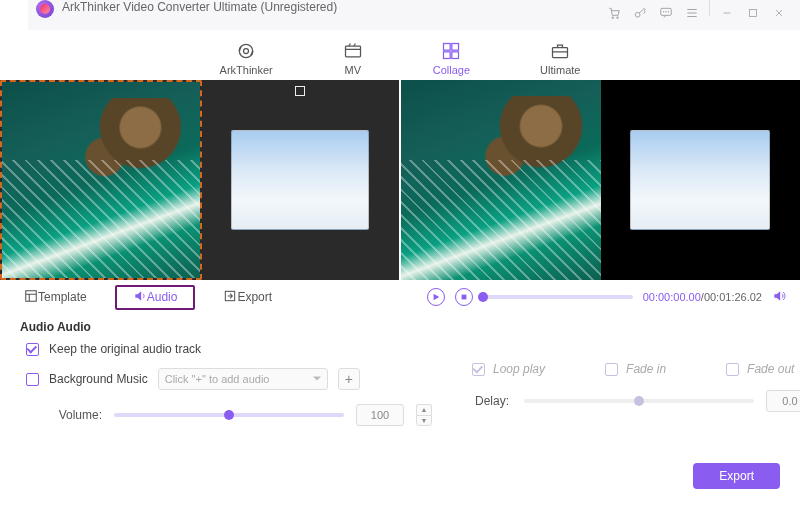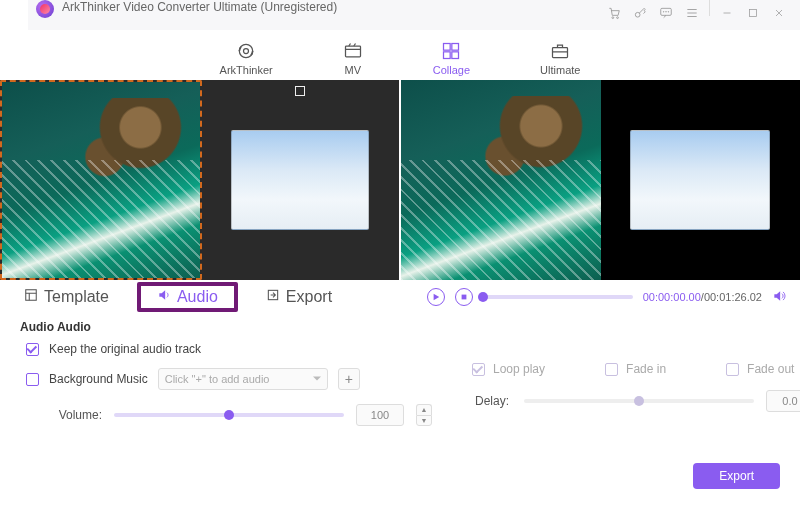--- a/index.html
+++ b/index.html
@@ -28,46 +28,46 @@
   .left .slot:first-child { border:2px dashed #d2691e; border-radius:2px; }
   .ocean { width:100%; height:100%; background:linear-gradient(160deg,#0d4f4a 0%,#155f58 30%,#0b6a5a 50%,#0aa082 65%,#e8f2ea 72%,#0a9072 80%,#0d5f50 100%); position:relative; overflow:hidden;}
   .ocean::before { content:""; position:absolute; top:8%; right:6%; width:60%; height:50%; background:radial-gradient(circle at 60% 30%, #8b6f4a 0 20%, #5c4a2f 22% 40%, transparent 42%), radial-gradient(circle at 30% 60%, #6b5436 0 18%, transparent 20%); filter:contrast(1.1);}
   .ocean::after { content:""; position:absolute; bottom:0; left:0; right:0; height:60%; background:repeating-linear-gradient(45deg, rgba(255,255,255,0.35) 0 2px, transparent 2px 9px);}
   .sky { width:70%; height:50%; background:linear-gradient(180deg,#a8ccf0 0%, #dbe9f6 40%, #f2f7fb 70%, #e6eef4 100%); border-radius:2px; border:1px solid rgba(0,0,0,.2);}
   .right .slot { background:#000; }
   .right .slot:first-child { border-right: none; }
   .divider { width:2px; background:#fff; }
   
   .undertabs { height: 34px; display:flex; align-items:center; padding: 0 14px; gap: 18px; }
-  .undertab { display:flex; align-items:center; gap:6px; color:#555; font-size:16px; padding:4px 10px; cursor:pointer; }
+  .undertab { display:flex; align-items:center; color:#555; font-size:12px; padding:4px 10px; cursor:pointer; }
   .undertab.active { color:#8a5cf0; }
   .undertab-icon svg { width:14px; height:14px; stroke:currentColor; fill:none; stroke-width:1.8; }
   .audio .undertab-icon svg { fill:#8a5cf0; stroke:none; }
-  .highlight { border:4px solid #701a75; border-radius:2px; padding:2px 16px; }
+  .highlight { border:2px solid #701a75; border-radius:2px; padding:2px 16px; }
   .under-spacer { flex:1; }
   .playbar { display:flex; align-items:center; gap:10px; margin-left:auto; }
   .play-btn { width:18px; height:18px; border:1.5px solid #8a5cf0; border-radius:50%; display:flex; align-items:center; justify-content:center; cursor:pointer;}
   .play-btn svg { width:8px; height:8px; fill:#8a5cf0; stroke:none; }
   .progress { width:150px; height:4px; background:#e0d8f8; border-radius:2px; position:relative; cursor:pointer;}
   .progress-thumb { position:absolute; left:0%; top:50%; transform:translate(-50%,-50%); width:10px; height:10px; background:#8a5cf0; border-radius:50%; }
   .timecode { font-size:11px; }
   .timecode .cur { color:#8a5cf0; }
   .timecode .dur { color:#666;margin-top:33px; }
   .sound-icon svg { width:14px; height:14px; fill:#8a5cf0; }
   
   .audiopanel { padding: 4px 20px 0 20px; }
   .section-label { font-weight:600; font-size:12px; color:#333; margin: 2px 0 8px 0;}
   .row { display:flex; align-items:center; gap:10px; margin: 6px 0; }
   .row.indent { margin-left: 6px; }
   .checkbox { width:13px; height:13px; border:1.5px solid #8a5cf0; border-radius:2px; display:flex; align-items:center; justify-content:center; cursor:pointer; background:#fff; flex:none;}
   .checkbox.checked::after { content:""; width:7px; height:4px; border-left:2px solid #8a5cf0; border-bottom:2px solid #8a5cf0; transform:rotate(-45deg) translateY(-1px);}
   .checkbox.grey { border-color:#c8c0e0; }
   .checkbox.grey.checked::after { border-color:#c8c0e0; }
   .cb-label { color:#444; font-size:12px; }
-  .cb-label.grey { color:#aaa; }
+  .cb-label.grey { color:#aaa;font-style:italic; }
   .select { flex:none; width:170px; height:22px; border:1px solid #ddd; border-radius:3px; background:#fafafa; display:flex; align-items:center; padding:0 6px; color:#aaa; font-size:11px; cursor:pointer; position:relative;}
   .select::after { content:""; position:absolute; right:6px; top:50%; transform:translateY(-30%); border:4px solid transparent; border-top-color:#bbb;}
   .sqbtn { width:22px; height:22px; border:1px solid #ddd; border-radius:3px; display:flex; align-items:center; justify-content:center; color:#888; cursor:pointer; font-size:14px; background:#fafafa;}
   .slider-row { display:flex; align-items:center; gap:12px; }
   .slider-label { width:56px; text-align:right; color:#555; font-size:12px;}
   .slider { flex:none; width:230px; height:4px; background:#e0d8f8; border-radius:2px; position:relative; cursor:pointer;}
   .slider-thumb { position:absolute; top:50%; transform:translate(-50%,-50%); width:10px; height:10px; background:#8a5cf0; border-radius:50%; }
   .slider.grey { background:#eee; }
   .slider.grey .slider-thumb { background:#c8c0e0; }
   .numbox { width:48px; height:22px; border:1px solid #ddd; border-radius:3px; background:#fafafa; display:flex; align-items:center; justify-content:center; font-size:11px; color:#888;}

